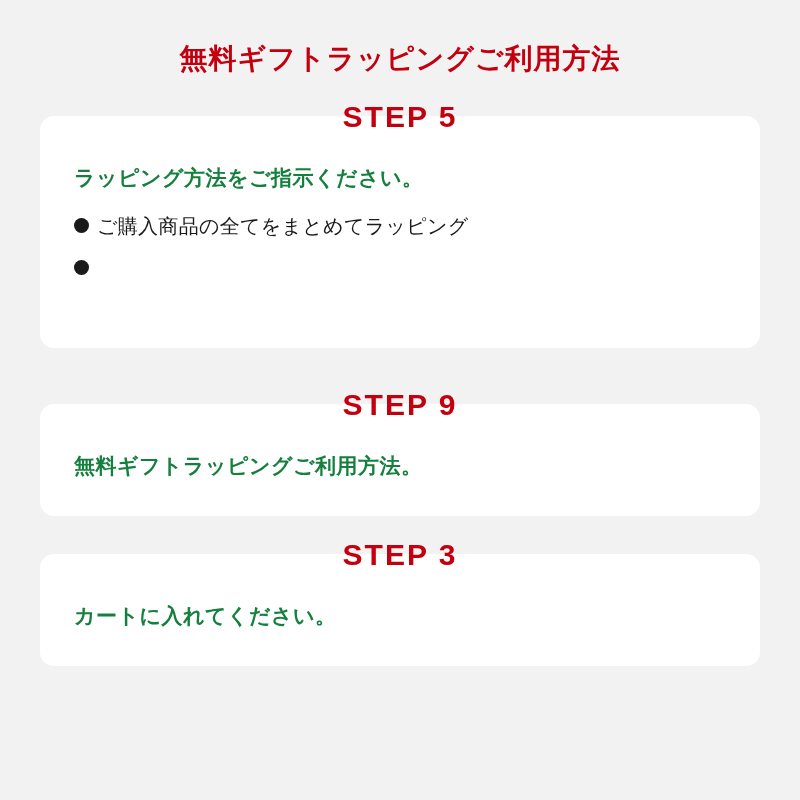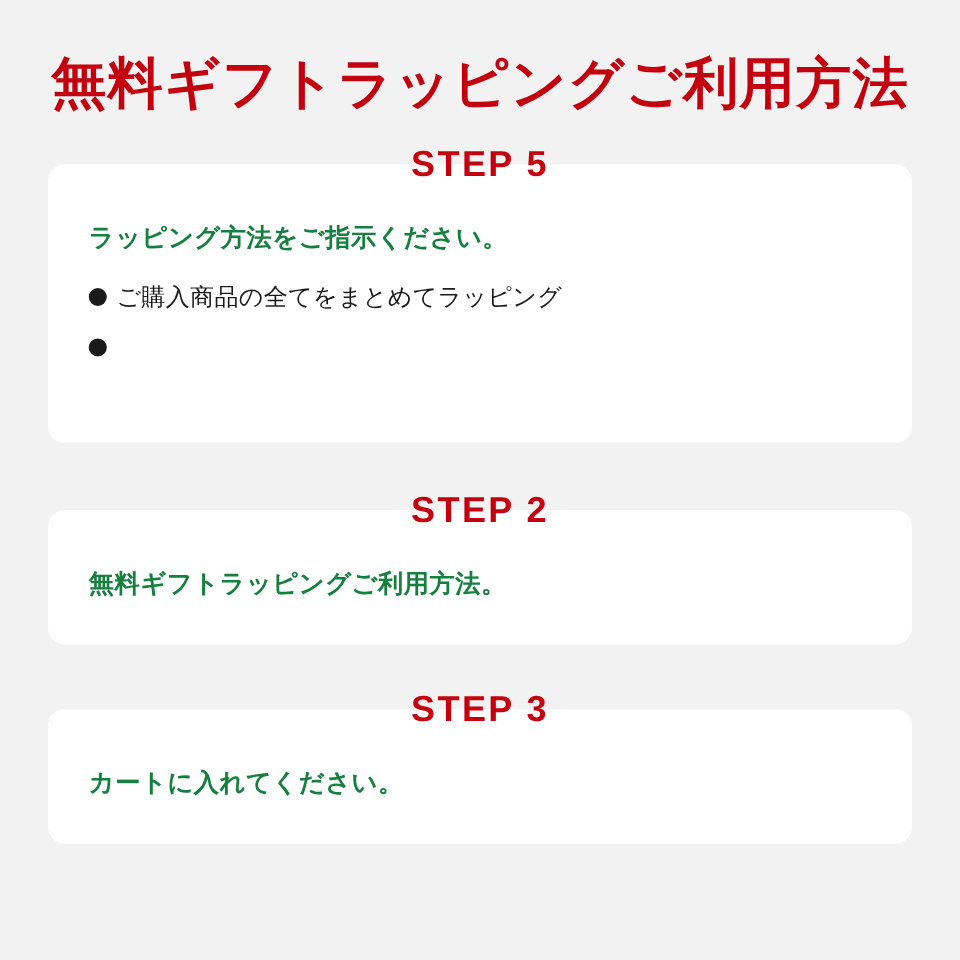--- a/index.html
+++ b/index.html
@@ -15,21 +15,21 @@
   }
   .page {
     position: relative;
     width: 800px;
     height: 800px;
     box-sizing: border-box;
   }
   .main-title {
     text-align: center;
     color: #c4000f;
-    font-size: 46px;
+    font-size: 28px;
     font-weight: bold;
     letter-spacing: 1px;
     margin: 0;
     padding: 42px 0 0 0;
     line-height: 1.2;
   }
   .step-block {
     position: relative;
     margin: 0 40px;
   }
@@ -58,21 +58,21 @@
     min-height: 232px;
   }
   
   #step2-block { margin-top: 42px; }
   #step2-label { margin-bottom: -16px; }
   #step2-card {
     padding: 46px 34px 34px 34px;
     min-height: 112px;
   }
   
-  #step3-block { margin-top: 40px; }
+  #step3-block { margin-top: 24px; }
   #step3-label { margin-bottom: -16px; }
   #step3-card {
     padding: 46px 34px 34px 34px;
     min-height: 112px;
   }
   .lead {
     color: #15803d;
     font-size: 21px;
     font-weight: bold;
     line-height: 1.5;
@@ -122,21 +122,21 @@
           <span>ご購入商品の全てをまとめてラッピング</span>
         </li>
         <li>
           <span class="bullet-dot"></span>
         </li>
       </ul>
     </div>
   </section>
 
   <section class="step-block" id="step2-block">
-    <div class="step-label" id="step2-label">STEP 2</div>
+    <div class="step-label" id="step2-label">STEP 9</div>
     <div class="card" id="step2-card">
       <p class="lead">無料ギフトラッピングご利用方法。</p>
     </div>
   </section>
 
   <section class="step-block" id="step3-block">
     <div class="step-label" id="step3-label">STEP 3</div>
     <div class="card" id="step3-card">
       <p class="lead">カートに入れてください。</p>
     </div>

